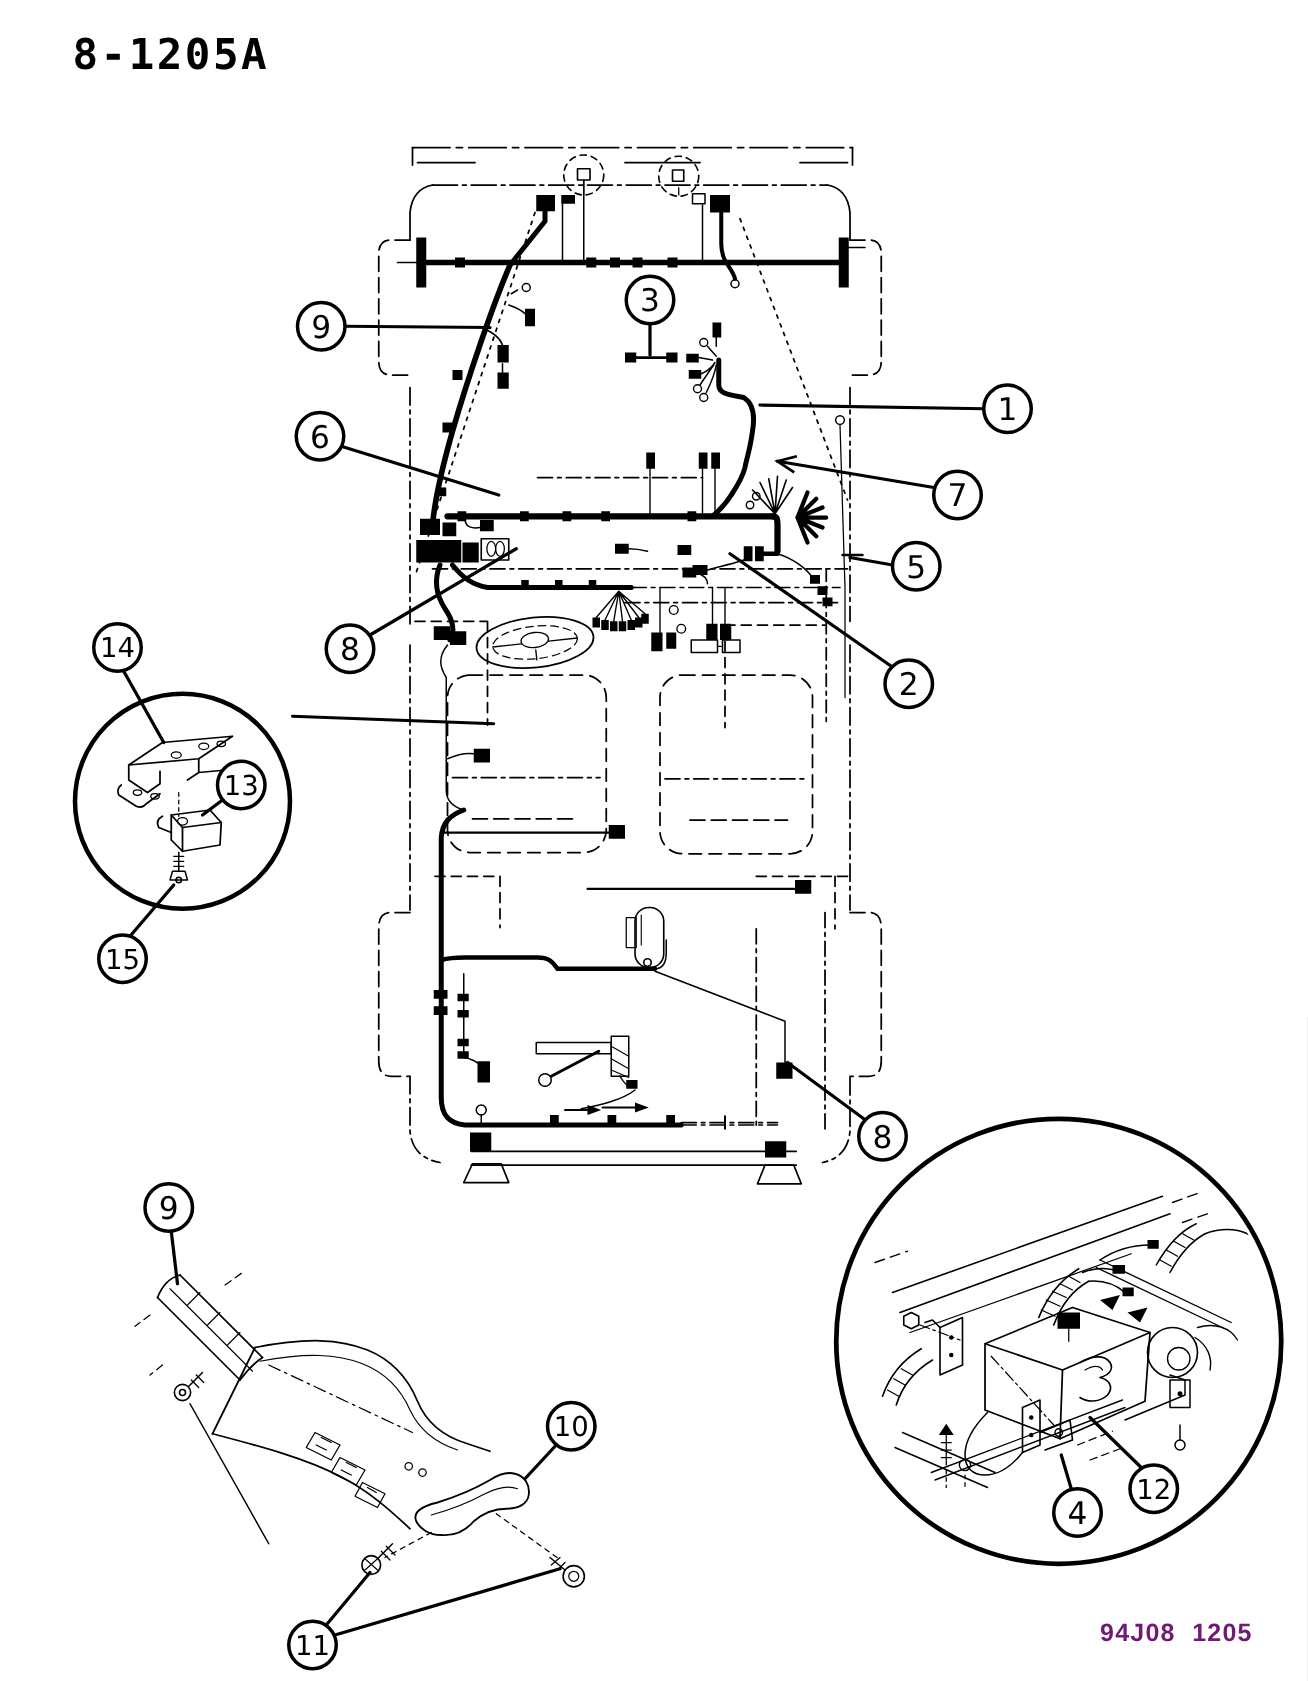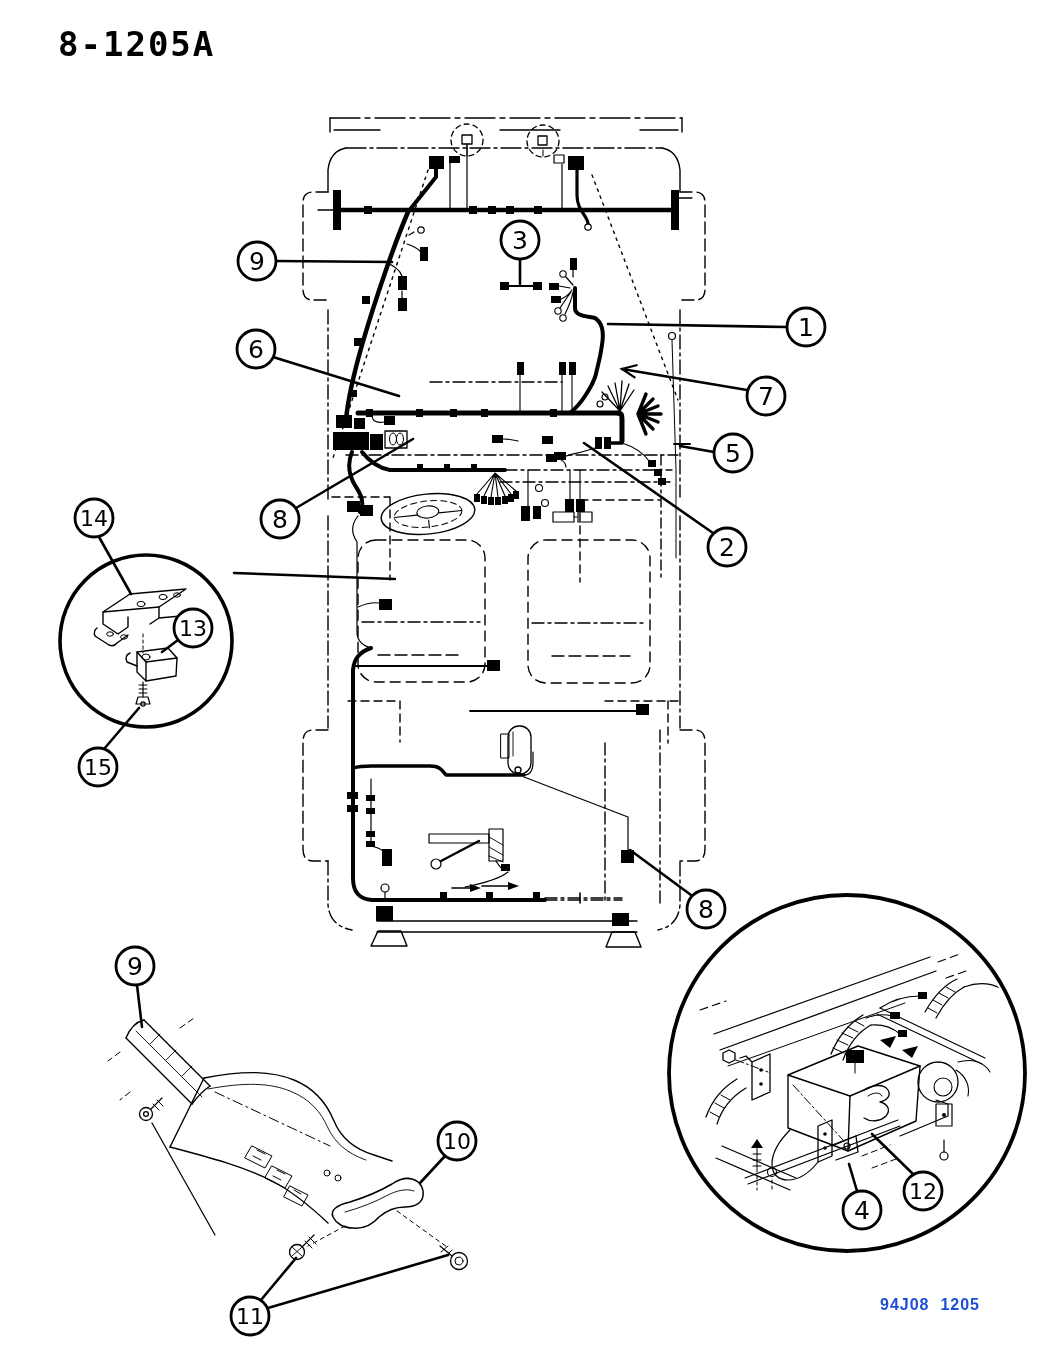--- a/index.html
+++ b/index.html
@@ -9,21 +9,21 @@
     font-family:"DejaVu Sans", sans-serif;color:#000;
   }
   .fig-code{
     position:absolute;left:58px;top:24px;
     font-family:"DejaVu Sans Mono", monospace;
     font-size:34px;font-weight:bold;letter-spacing:2px;color:#000;
   }
   .plate-code{
     position:absolute;left:880px;top:1296px;
     font-family:"Liberation Sans", sans-serif;
-    font-size:16px;font-weight:bold;letter-spacing:1px;color:#1d4ed8;
+    font-size:20px;font-weight:bold;letter-spacing:1px;color:#701a75;
     white-space:pre;
   }
   svg{position:absolute;left:0;top:0;}
   svg text{user-select:none;}
 </style>
 </head>
 <body>
 
 <div class="stage">
 

